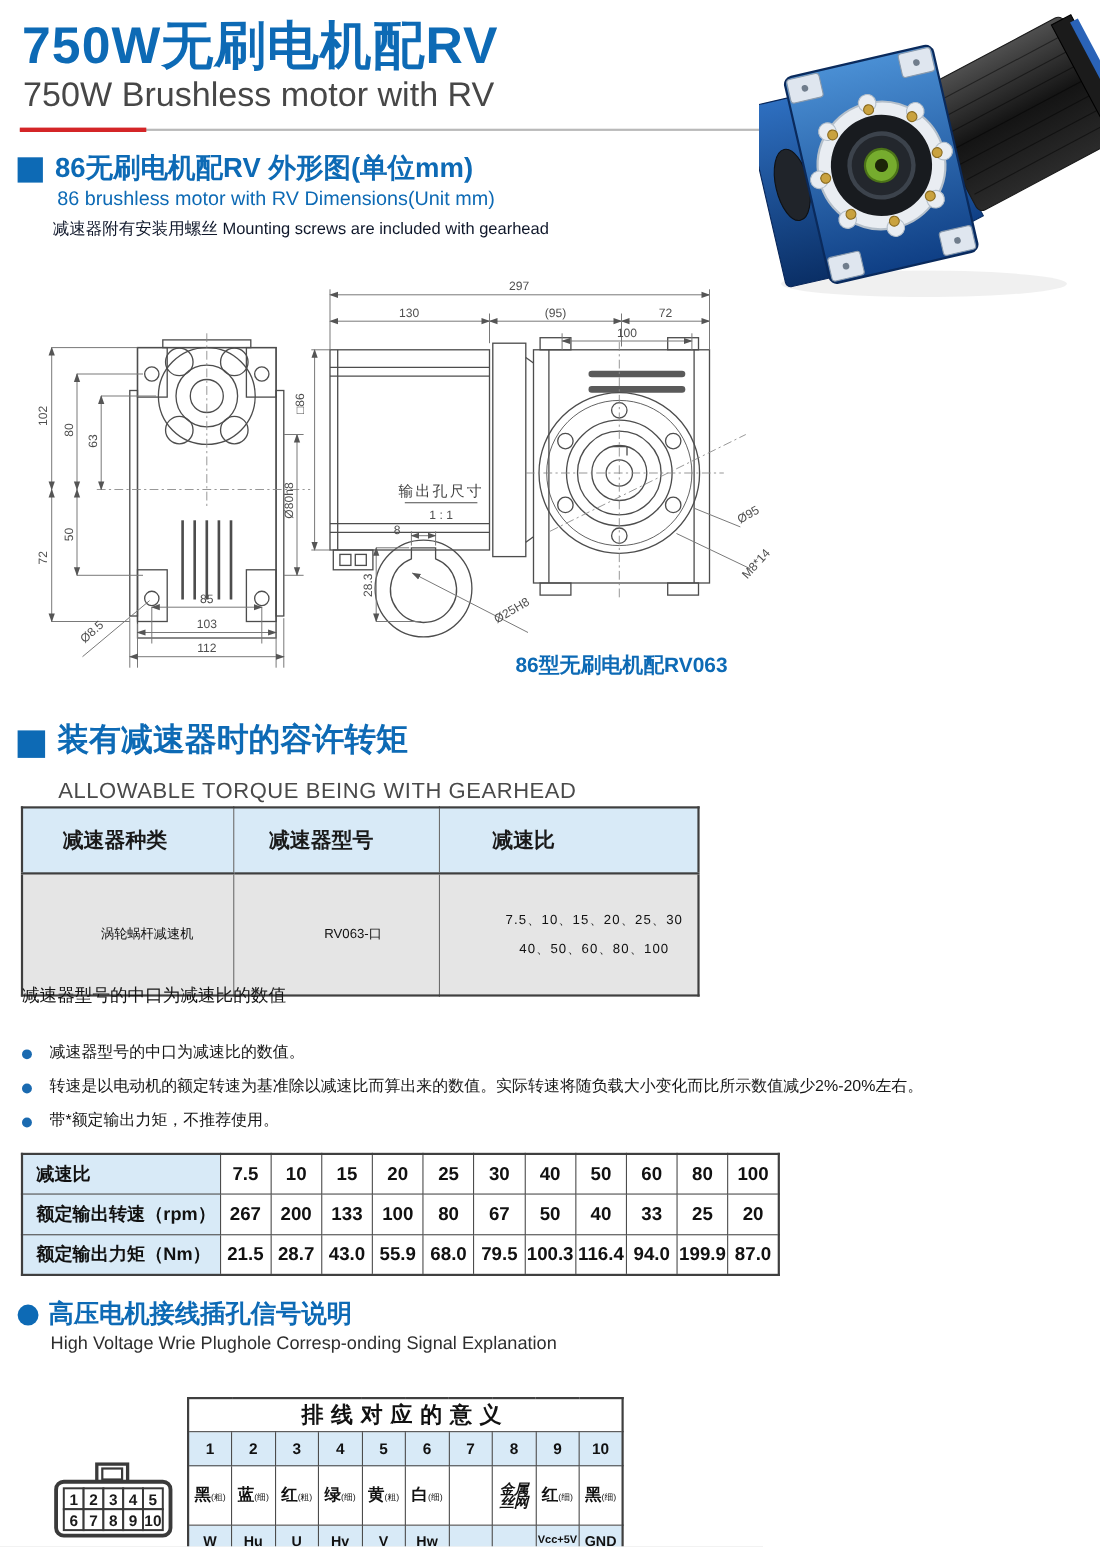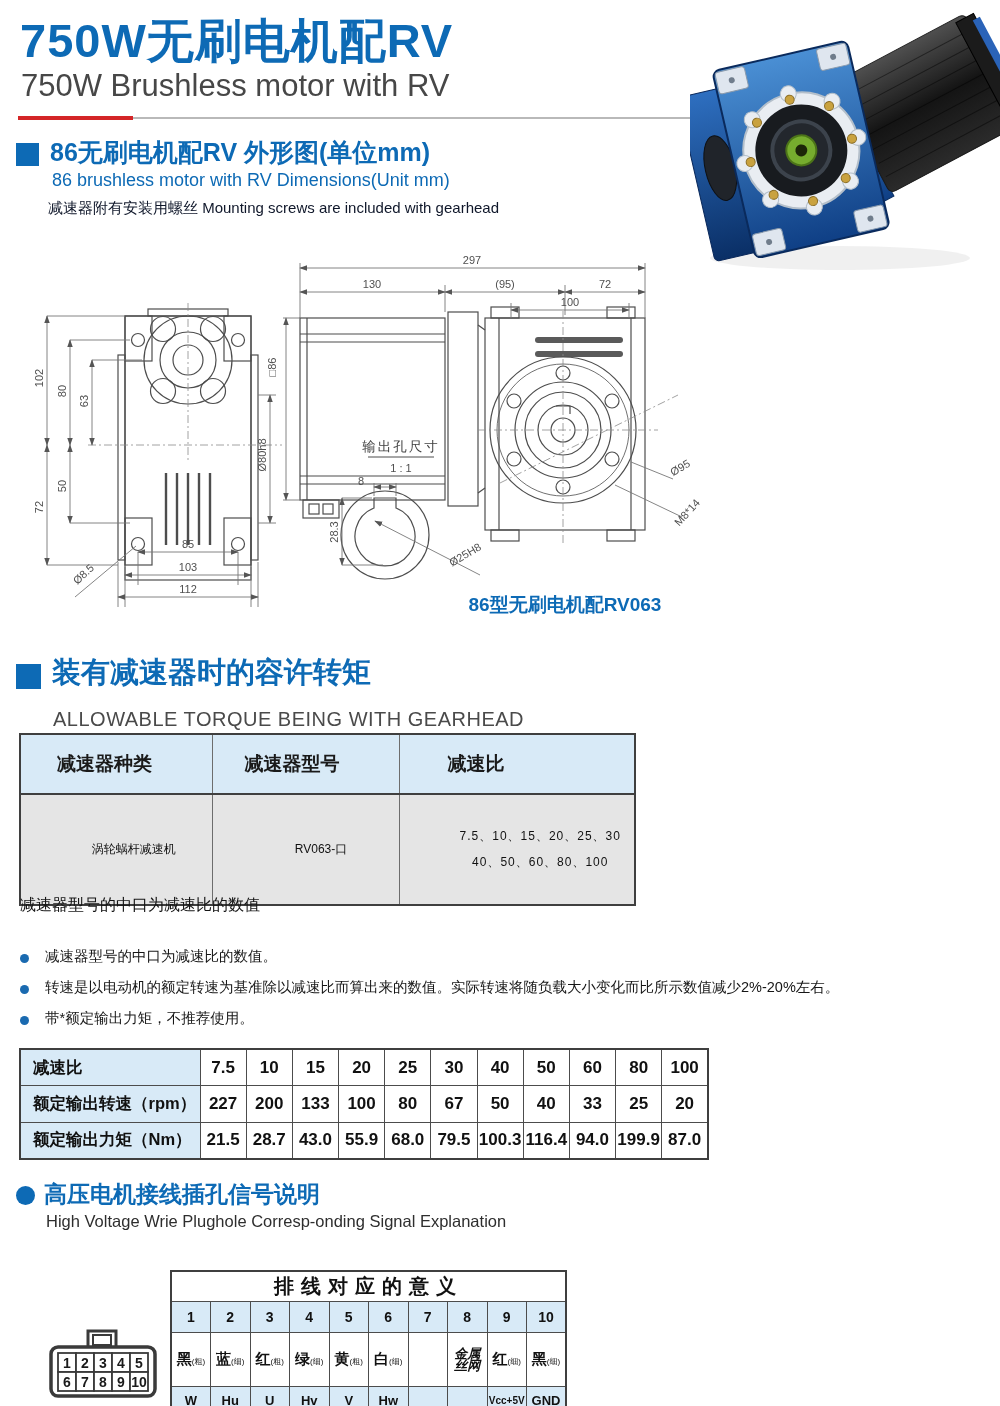--- a/index.html
+++ b/index.html
@@ -398,21 +398,21 @@
       <td>25</td>
           <td>30</td>
       <td>40</td>
           <td>50</td>
       <td>60</td>
           <td>80</td>
       <td>100</td>
     </tr>
     <tr>
       <td class="lbl">额定输出转速（rpm）</td>
-      <td>227</td>
+      <td>267</td>
           <td>200</td>
       <td>133</td>
           <td>100</td>
       <td>80</td>
           <td>67</td>
       <td>50</td>
           <td>40</td>
       <td>33</td>
           <td>25</td>
       <td>20</td>

